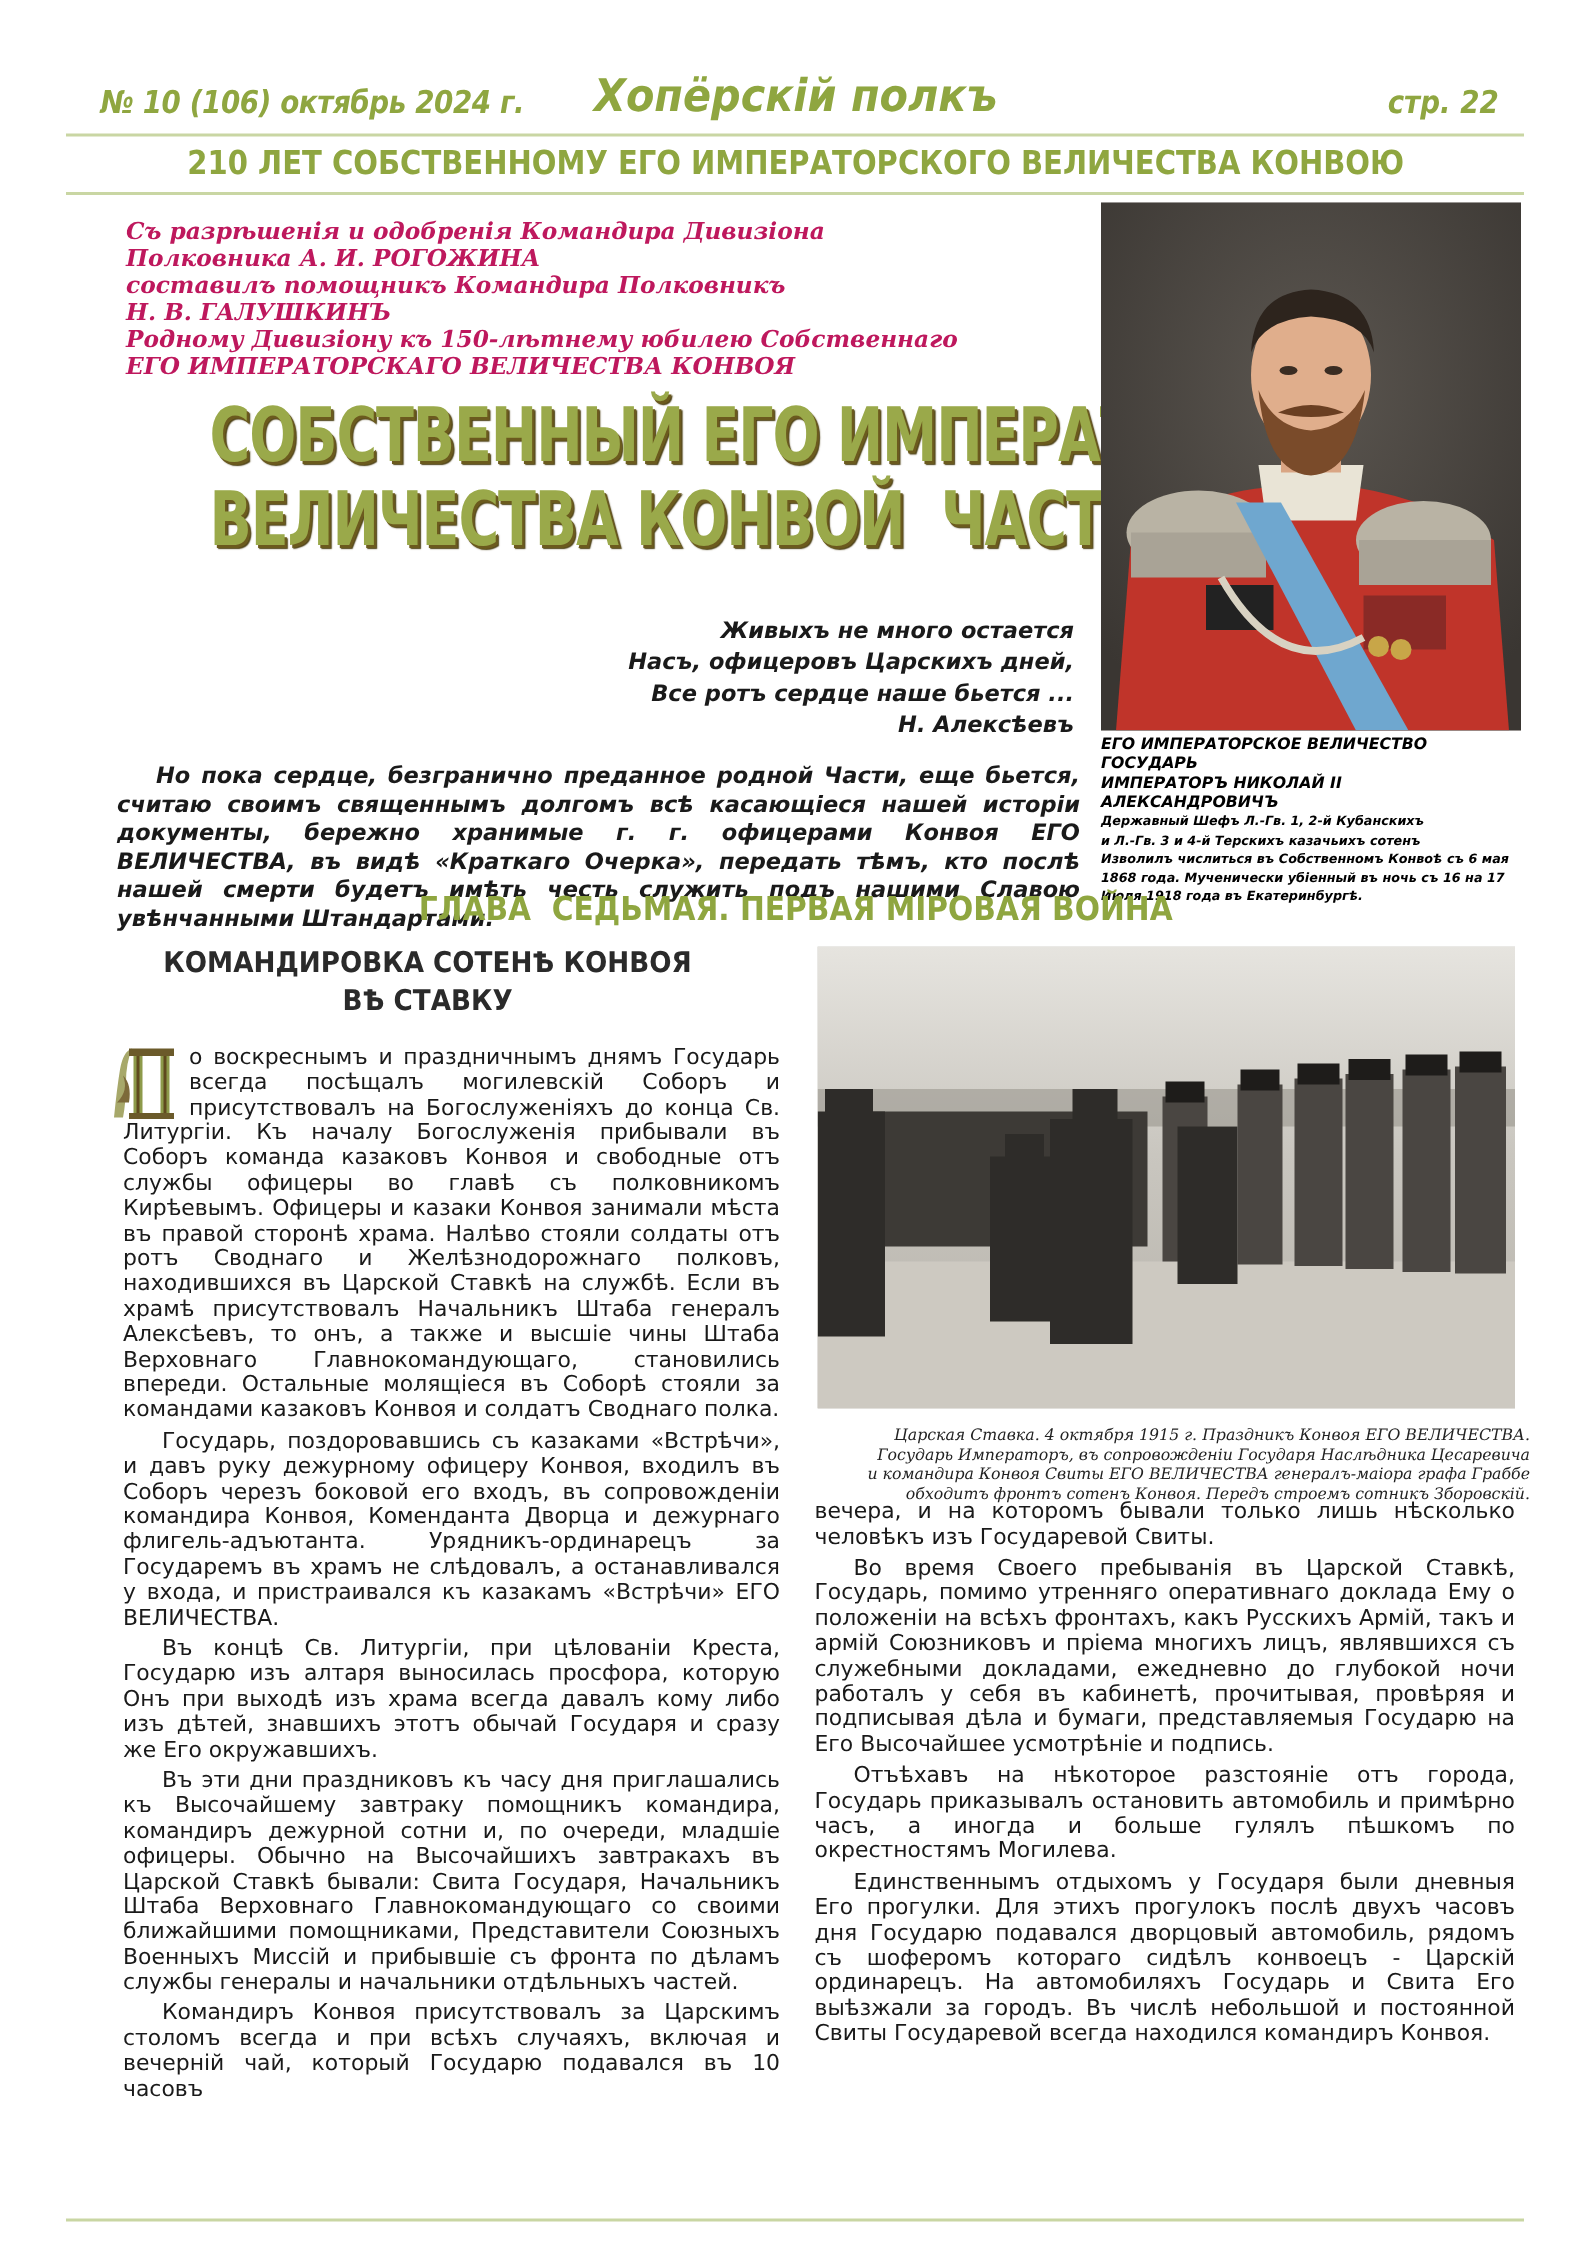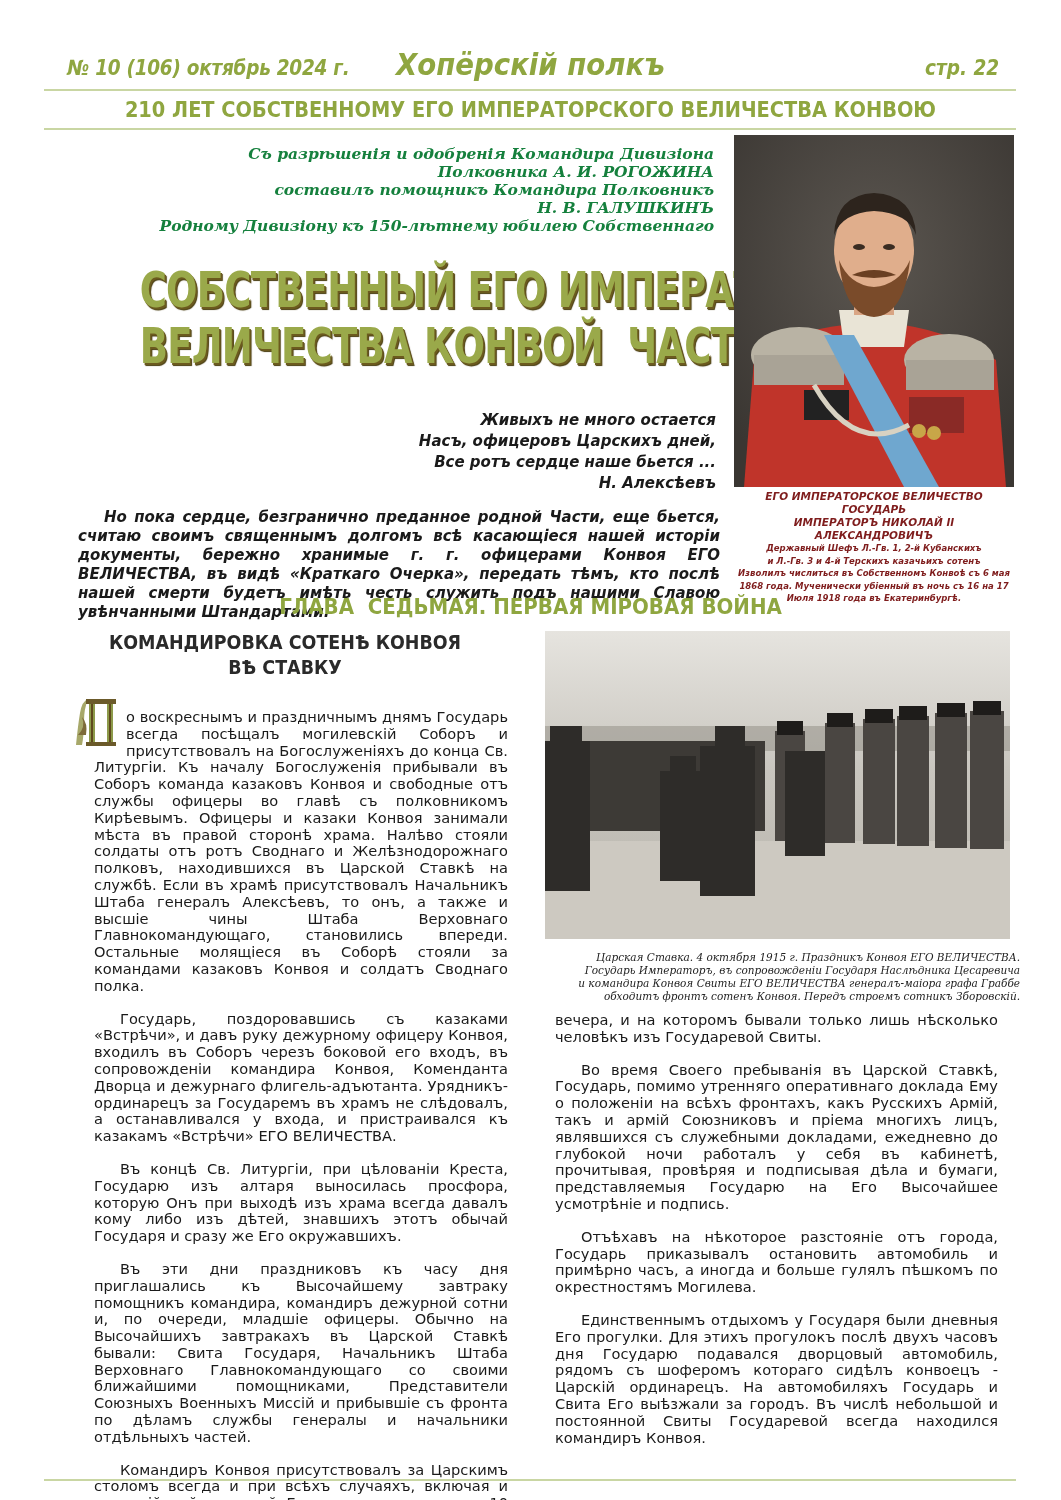--- a/index.html
+++ b/index.html
@@ -8,46 +8,46 @@
   .rule { position:absolute; left:44px; width:972px; height:2px; background:#c9d6a3; }
 
   
   .hdr { font-family:"DejaVu Sans", sans-serif; font-style:italic; font-weight:bold; color:#8fa640; }
   #issue { left:67px; top:56px; font-size:21px; letter-spacing:-0.3px; transform:scaleX(0.88); transform-origin:left; }
   #paper-name { left:0; width:1061px; top:47px; text-align:center; font-size:30px; transform:scaleX(0.92); }
   #page-num { right:62px; top:56px; font-size:21px; transform:scaleX(0.88); transform-origin:right; }
   #banner { left:0; width:1061px; top:97px; text-align:center; font-size:22px; font-weight:bold; color:#8fa640; transform:scaleX(0.88); }
 
   
-  #dedication { left:84px; width:630px; top:145px; text-align:right; font-family:"DejaVu Serif", serif; font-style:italic; font-weight:bold; font-size:15.5px; line-height:18px; color:#15803d; }
+  #dedication { left:84px; width:630px; top:145px; text-align:left; font-family:"DejaVu Serif", serif; font-style:italic; font-weight:bold; font-size:15.5px; line-height:18px; color:#be185d; }
   #dedication div { white-space:nowrap; }
 
   
   #big-title { left:50px; width:690px; top:262px; text-align:center; font-family:"DejaVu Sans", sans-serif; font-weight:bold; font-size:50px; line-height:56px; color:#9aa94a; text-shadow:2px 2px 0 #6b5a1e, 3px 3px 1px #4a3e12; transform:scaleX(0.74); transform-origin:center; letter-spacing:-1px; }
 
   
   #epigraph { right:345px; top:375px; text-align:right; font-style:italic; font-weight:bold; font-size:15px; line-height:21px;margin-top:35px; }
 
   
   #intro { left:78px; width:642px; top:469px; font-style:italic; font-weight:bold; font-size:15px; line-height:19px; text-align:justify; text-indent:0;margin-top:39px; }
   #intro p { margin:0; text-indent:0; }
 
   
   #portrait { left:734px; top:135px; width:280px; height:352px; overflow:hidden; background:#4a4540; }
-  #portrait-caption { left:734px; width:280px; top:490px; text-align:center; font-style:italic; font-weight:bold; color:#7f1d1d; }
+  #portrait-caption { left:734px; width:280px; top:490px; text-align:left; font-style:italic; font-weight:bold; color:#000000; }
   #portrait-caption .cap-title { font-size:10.5px; line-height:13px; }
   #portrait-caption .cap-body { font-size:8.5px; line-height:12.5px; }
 
   
   #chapter { left:0; width:1061px; top:594px; text-align:center; font-size:22px; font-weight:bold; color:#8fa640; transform:scaleX(0.9); }
   #section-title { left:60px; width:450px; top:630px; text-align:center; font-weight:bold; font-size:19px; line-height:25px; color:#2a2a2a; transform:scaleX(0.92); }
 
   
   .col { position:absolute; font-size:14.6px; line-height:16.8px; text-align:justify; color:#1a1a1a; }
-  .col p { margin:16px; text-indent:26px; }
+  .col p { margin:4px; text-indent:26px; }
   .col p.noind { text-indent:0; }
   #col-left { left:78px; width:446px; top:693px; }
   #col-right { left:539px; width:475px; top:996px; }
 
   #dropcap { float:left; width:44px; height:52px; margin:2px 8px 0 -4px; position:relative; }
 
   
   #photo { left:545px; top:631px; width:465px; height:308px; overflow:hidden; background:#d8d6d0; }
   #photo-caption { left:540px; width:480px; top:951px; text-align:right; font-family:"DejaVu Serif", serif; font-style:italic; font-size:10.5px; line-height:13px; color:#222; }
 </style>
@@ -60,20 +60,21 @@
 <div class="rule" style="top:89px;"></div>
 <div class="abs" id="banner">210 ЛЕТ СОБСТВЕННОМУ ЕГО ИМПЕРАТОРСКОГО ВЕЛИЧЕСТВА КОНВОЮ</div>
 <div class="rule" style="top:128px;"></div>
 
 <div class="abs" id="dedication">
   <div>Съ разрѣшенія и одобренія Командира Дивизіона</div>
   <div>Полковника А. И. РОГОЖИНА</div>
   <div>составилъ помощникъ Командира Полковникъ</div>
   <div>Н. В. ГАЛУШКИНЪ</div>
   <div>Родному Дивизіону къ 150-лѣтнему юбилею Собственнаго</div>
+  <div>ЕГО ИМПЕРАТОРСКАГО ВЕЛИЧЕСТВА КОНВОЯ</div>
 </div>
 
 <div class="abs" id="big-title">
   <div style="white-space:nowrap;">СОБСТВЕННЫЙ ЕГО ИМПЕРАТОРСКАГО</div>
   <div style="white-space:pre;">ВЕЛИЧЕСТВА КОНВОЙ  ЧАСТЬ II</div>
 </div>
 
 <div class="abs" id="epigraph">
   <div>Живыхъ не много остается</div>
   <div>Насъ, офицеровъ Царскихъ дней,</div>

